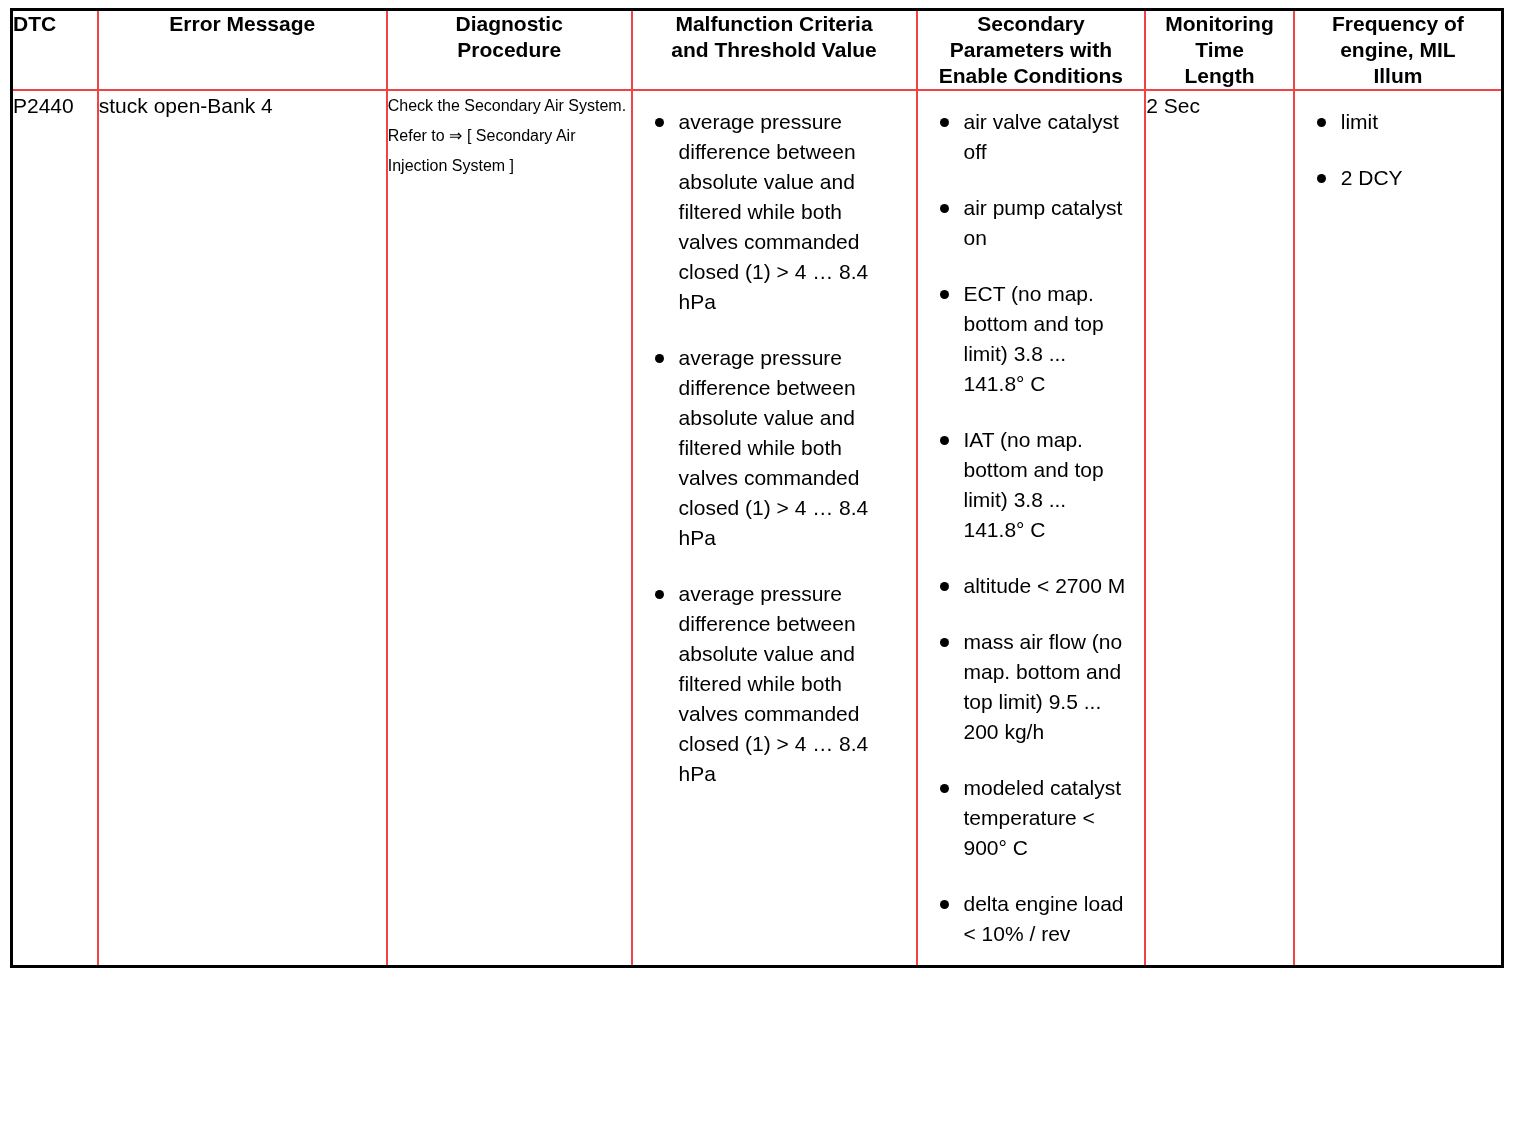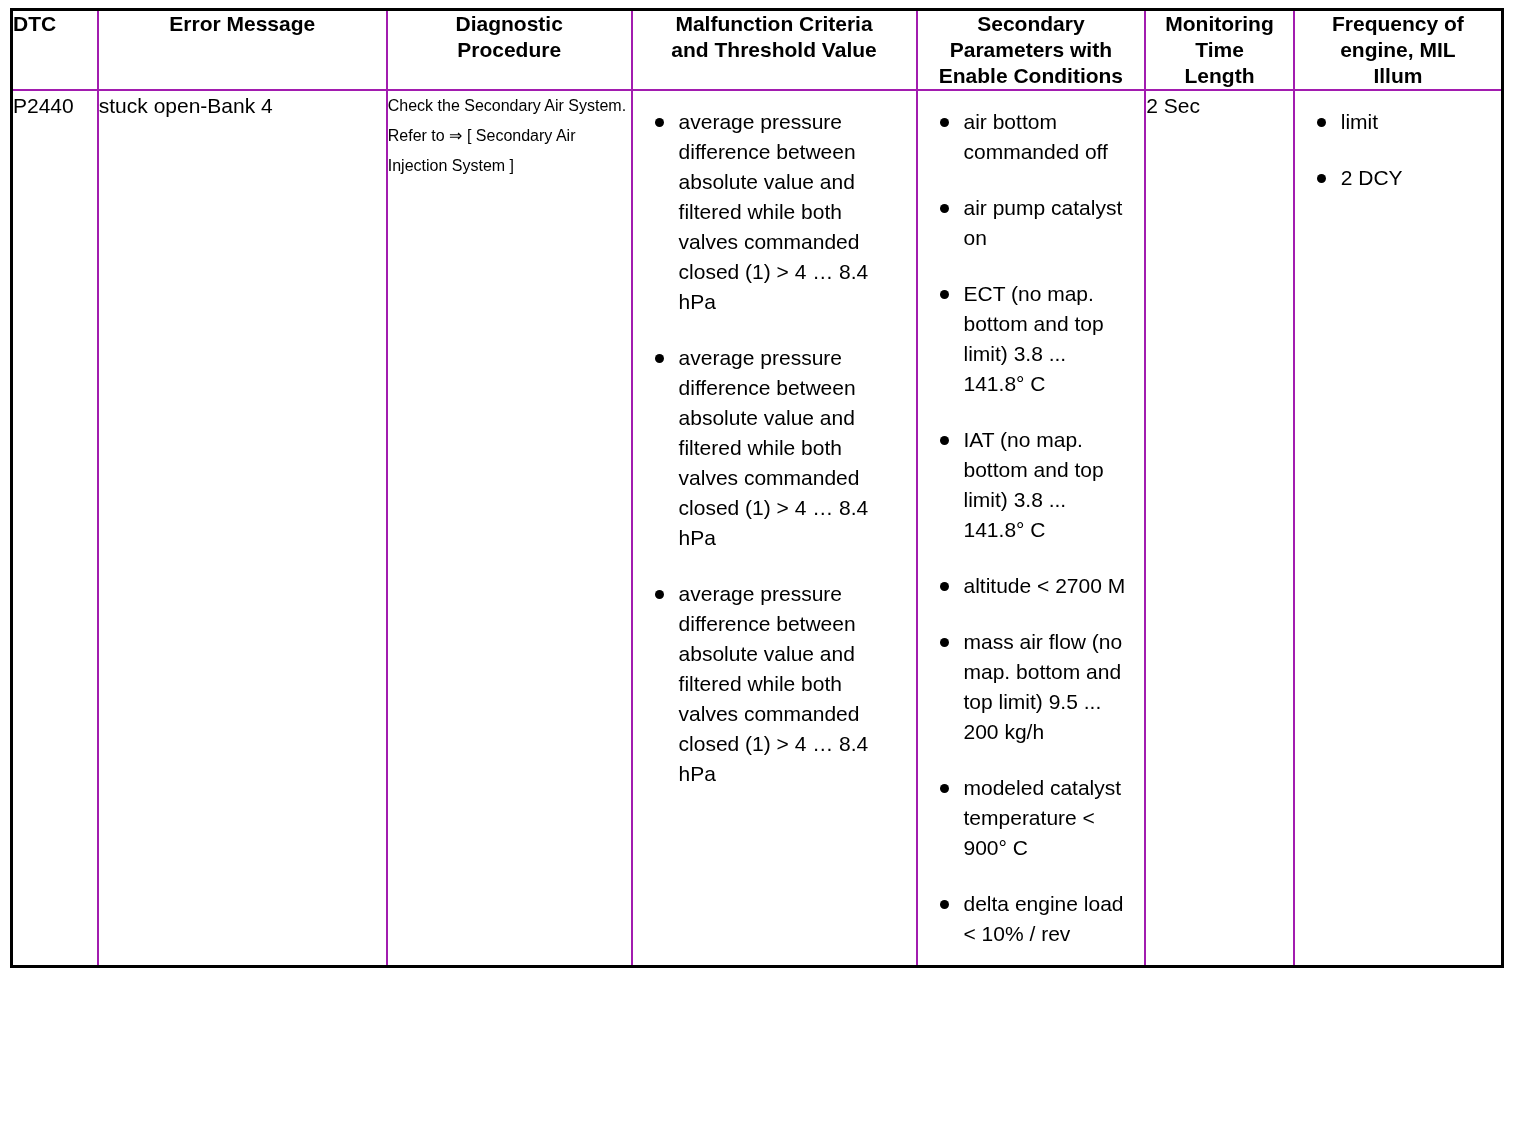--- a/index.html
+++ b/index.html
@@ -21,21 +21,21 @@
     padding: 8px 10px 8px 10px;
   }
   table.dtc-table {
     border-collapse: collapse;
     width: 1494px;
     table-layout: fixed;
     border: 3px solid #000;
   }
   table.dtc-table th,
   table.dtc-table td {
-    border: 2px solid #a21caf;
+    border: 2px solid #ef4444;
     vertical-align: top;
     padding: 0;
   }
   thead th {
     text-align: center;
     font-weight: bold;
     font-size: 21px;
     line-height: 26px;
     padding: 8px 6px 10px 6px;
     vertical-align: top;
@@ -164,21 +164,21 @@
         </td>
         <td class="cell-malf">
           <ul class="bullets">
             <li>average pressure difference between absolute value and filtered while both valves commanded closed (1) &gt; 4 … 8.4 hPa</li>
             <li>average pressure difference between absolute value and filtered while both valves commanded closed (1) &gt; 4 … 8.4 hPa</li>
             <li>average pressure difference between absolute value and filtered while both valves commanded closed (1) &gt; 4 … 8.4 hPa</li>
           </ul>
         </td>
         <td class="cell-sec">
           <ul class="bullets sec-list">
-            <li>air bottom commanded off</li>
+            <li>air valve catalyst off</li>
             <li>air pump catalyst on</li>
             <li>ECT (no map. bottom and top limit) 3.8 ... 141.8° C</li>
             <li>IAT (no map. bottom and top limit) 3.8 ... 141.8° C</li>
             <li>altitude &lt; 2700 M</li>
             <li>mass air flow (no map. bottom and top limit) 9.5 ... 200 kg/h</li>
             <li>modeled catalyst temperature &lt; 900° C</li>
             <li>delta engine load &lt; 10% / rev</li>
           </ul>
         </td>
         <td class="cell-mon">2 Sec</td>

